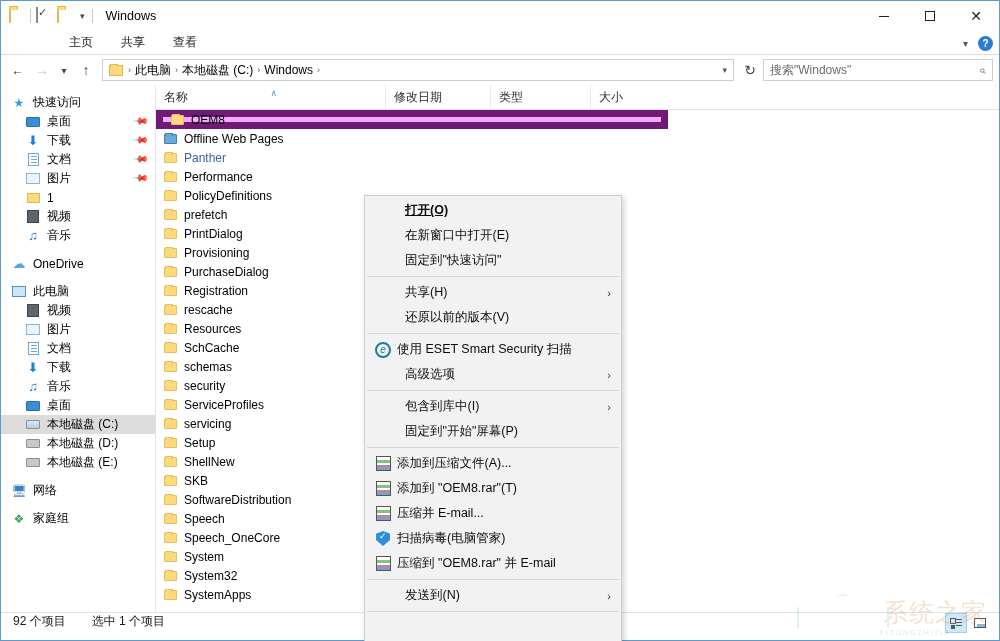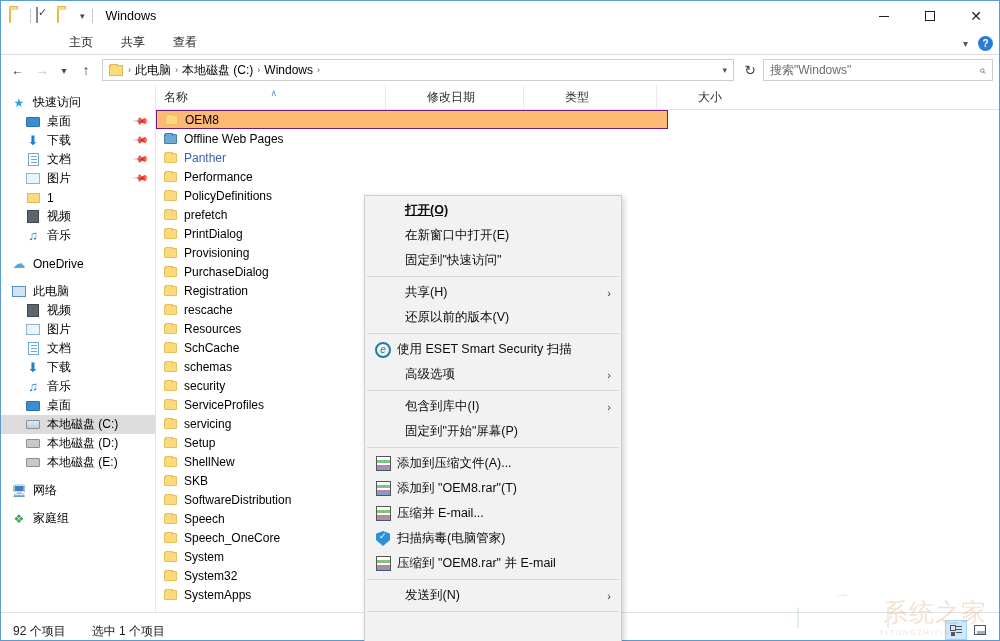--- a/index.html
+++ b/index.html
@@ -100,31 +100,31 @@
   .ic-cloud { color:#58a6dd; font-size:13px; }
   .ic-pc { width:14px; height:11px; background:#cfe4f5; border:1px solid #5b8fb9; }
   .ic-drive { width:14px; height:9px; background:#c8c8c8; border:1px solid #8f8f8f; border-radius:1px; }
   .ic-drive-sys { background:linear-gradient(#dfe9f2,#b8cfe3); }
   .ic-net { color:#3f7fbf; font-size:12px; }
   .ic-home { color:#3f9f5f; font-size:12px; }
 
   
   .list-pane { flex:1; min-width:0; background:#fff; position:relative; overflow:hidden; }
   .col-head { height:25px; display:flex; align-items:center; border-bottom:1px solid #e3e3e3;
-              font-size:12px; color:#2b2b2b; position:relative;gap:33px; }
+              font-size:12px; color:#2b2b2b; position:relative; }
   .col { height:25px; display:flex; align-items:center; padding-left:8px;
          border-right:1px solid #e9e9e9; position:relative; }
   .col-name { width:230px; }
   .col-date { width:105px; }
   .col-type { width:100px; }
   .col-size { width:90px; border-right:none;font-family:Liberation Serif, serif; }
   .sort-caret { position:absolute; left:50%; top:3px; font-size:9px; color:#5a8fbf; }
   .rows { position:absolute; top:25px; left:0; right:0; bottom:0; }
   .row { height:19px; display:flex; align-items:center; font-size:12px; color:#000; }
-  .row.sel { background:#fdba74; border:1px solid #701a75; height:19px; width:512px; }
+  .row.sel { background:#f0abfc; border:7px solid #701a75; height:19px; width:512px; }
   .row-ico { width:16px; margin:0 6px 0 6px; flex:0 0 16px; display:flex;
              align-items:center; justify-content:center; }
   .fico { width:13px; height:10px; background:#fcd97a; border:1px solid #e4c15c;
           position:relative; border-radius:1px; }
   .fico:after { content:""; position:absolute; left:0; top:-2px; width:6px; height:2px;
           background:#fcd97a; border:1px solid #e4c15c; border-bottom:none; }
   .fico.web { background:#6fa8d4; border-color:#3f7fb0; }
   .fico.web:after { background:#6fa8d4; border-color:#3f7fb0; }
   .row-name { white-space:nowrap; }
   .row-name.comp { color:#3f5fa8; }
@@ -147,21 +147,21 @@
           color:#1b7f9f; font-size:10px; display:flex; align-items:center;
           justify-content:center; font-style:italic; }
   .rar { width:15px; height:15px; background:linear-gradient(#fff 0 25%,#7fc47f 25% 45%,#fff 45% 60%,#c47f9f 60% 80%,#7f9fc4 80% 100%);
          border:1px solid #555; }
   .shield-blue { width:14px; height:15px; background:#2b8fd9;
          clip-path:polygon(50% 0,100% 18%,100% 60%,50% 100%,0 60%,0 18%); position:relative; }
   .shield-blue:after{content:"\2713";position:absolute;left:3px;top:0;color:#fff;font-size:9px;}
 
   
   .status { height:28px; flex:0 0 28px; border-top:1px solid #e3e3e3;
-            display:flex; align-items:flex-end; padding-left:12px; gap:26px;
+            display:flex; align-items:flex-start; padding-left:12px; gap:26px;
             font-size:12px; color:#1a1a1a; position:relative; background:#fff; }
   .view-btns { position:absolute; right:8px; display:flex; gap:2px; }
   .vbtn { width:22px; height:20px; display:flex; align-items:center;
           justify-content:center; }
   .vbtn.active { background:#cde8ff; border:1px solid #9fd0f5; }
   .vb-detail { width:12px; height:10px; position:relative; }
   .vb-detail:before{content:"";position:absolute;left:0;top:0;width:4px;height:4px;
         border:1px solid #555;box-shadow:0 6px 0 -1px #555;}
   .vb-detail:after{content:"";position:absolute;left:6px;top:1px;width:6px;height:1px;
         background:#555;box-shadow:0 3px 0 #555,0 6px 0 #555;}

